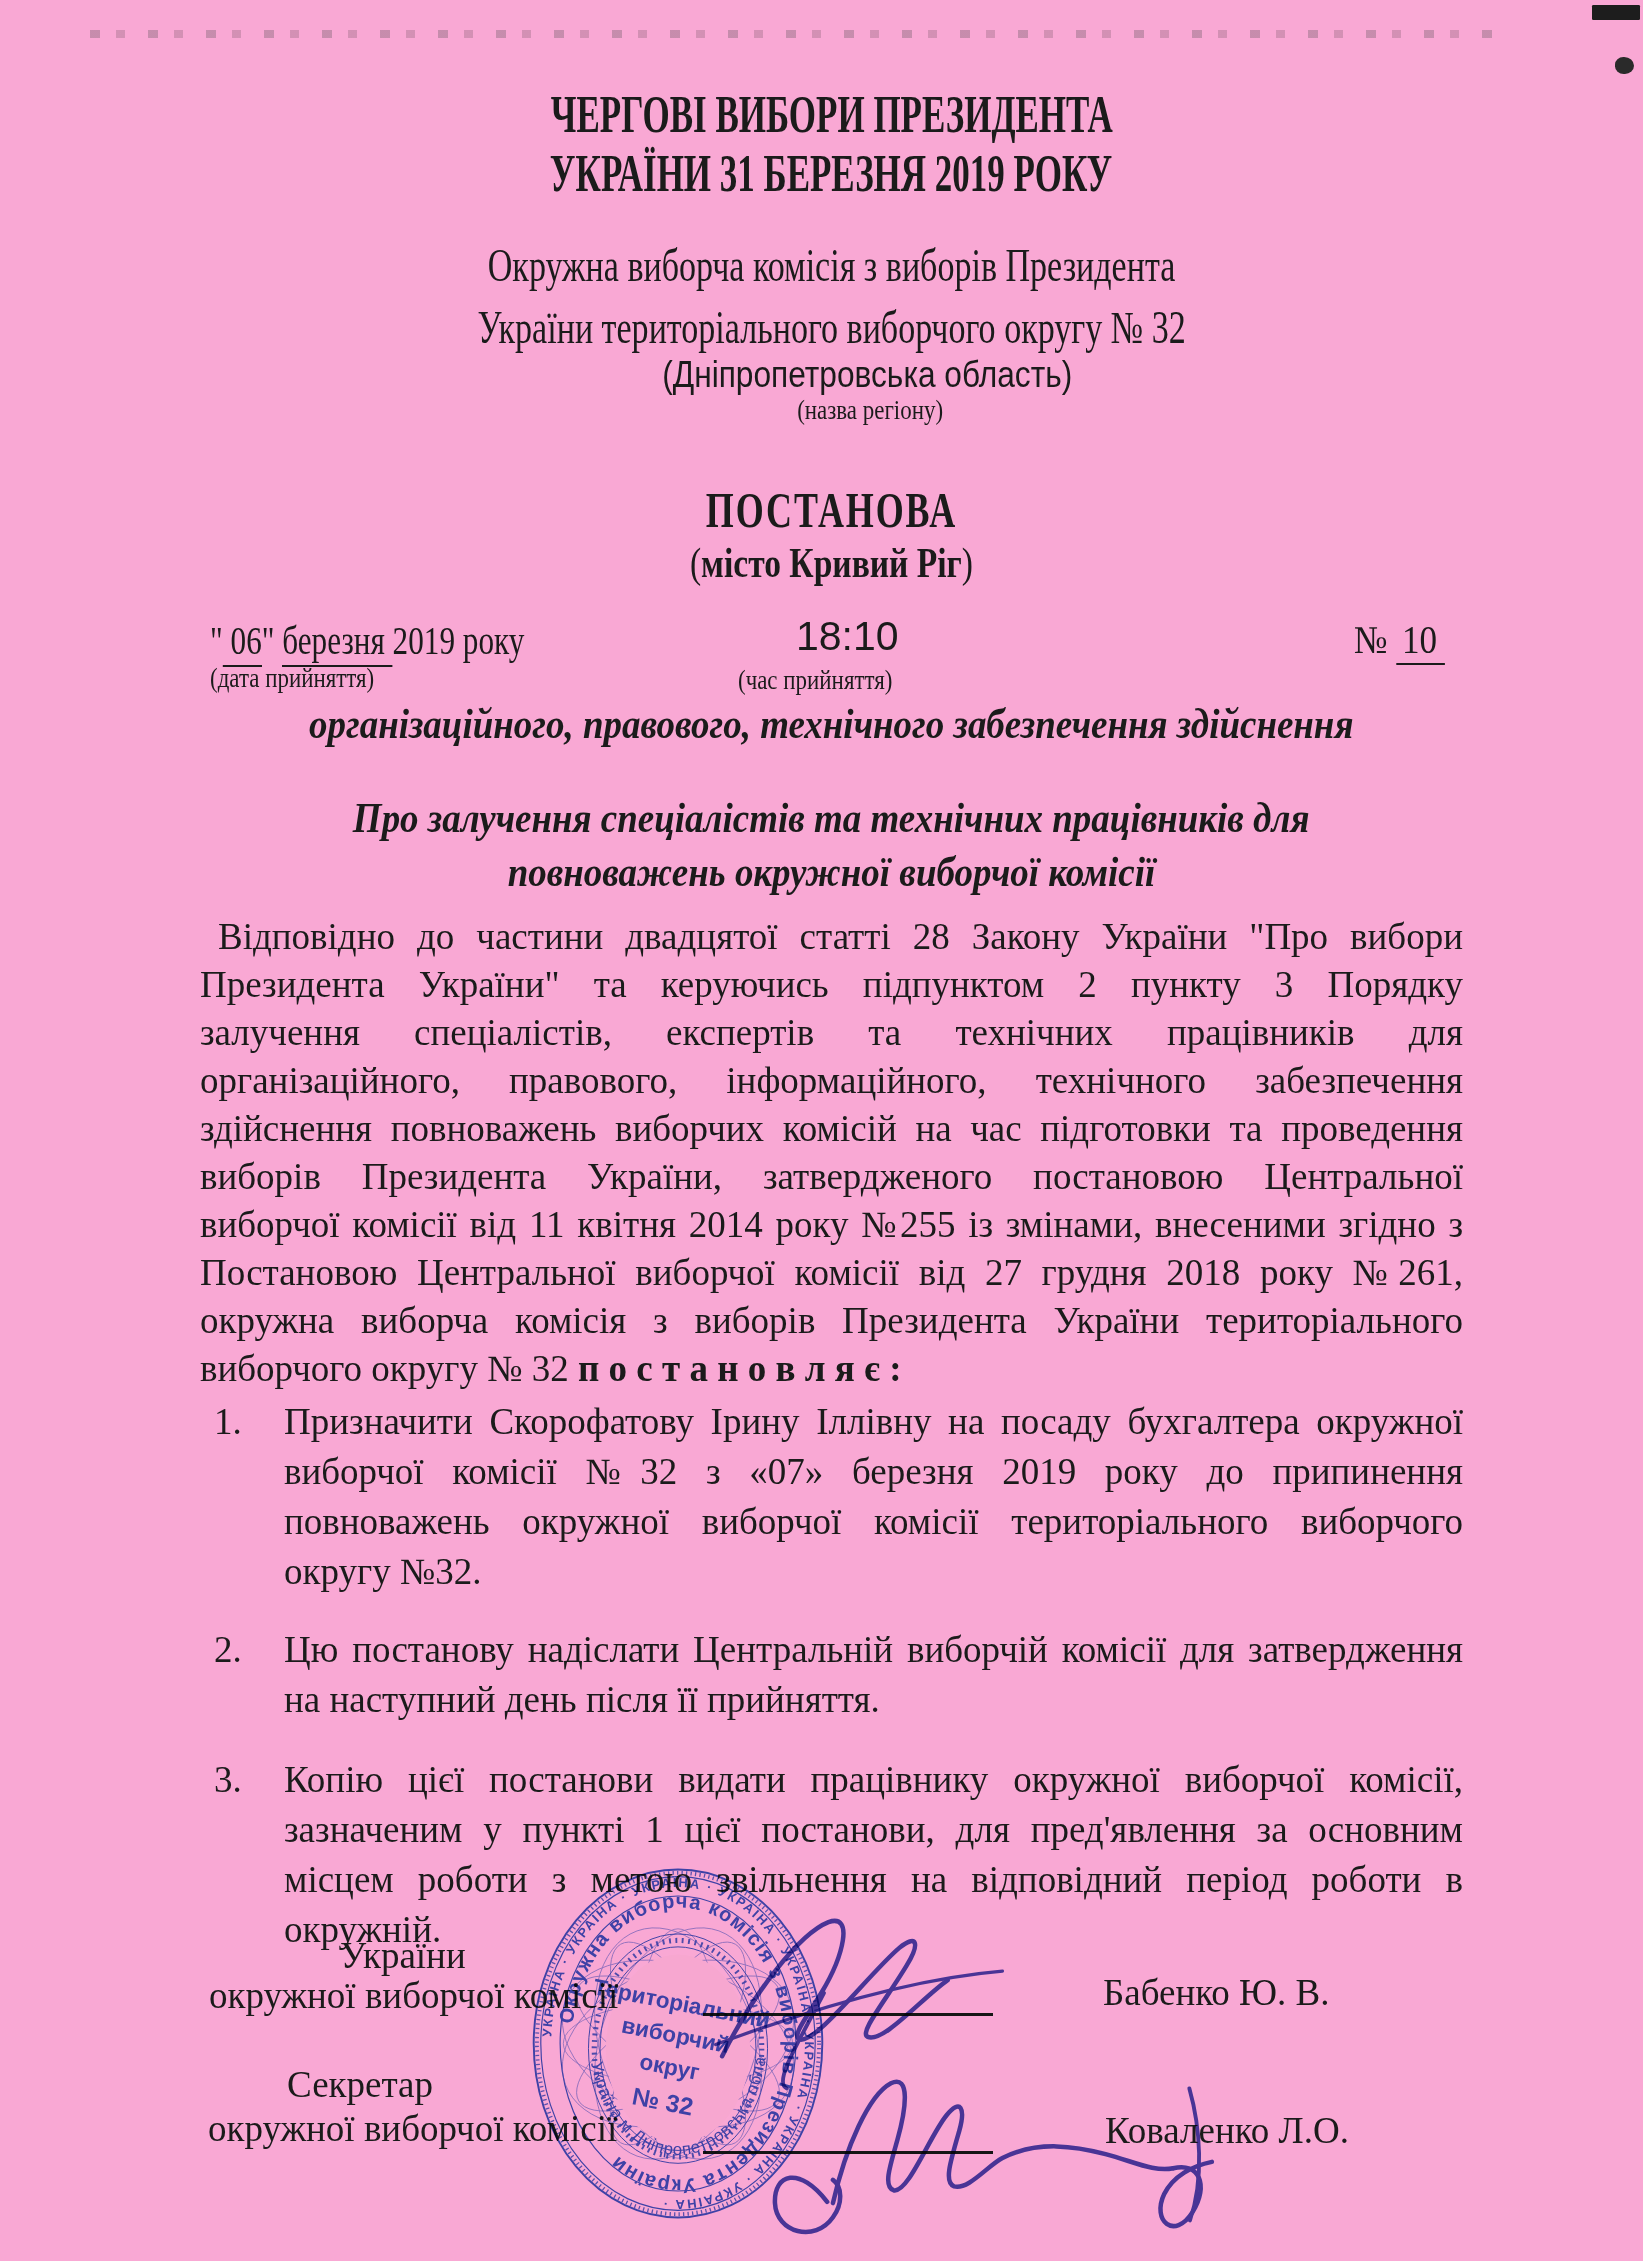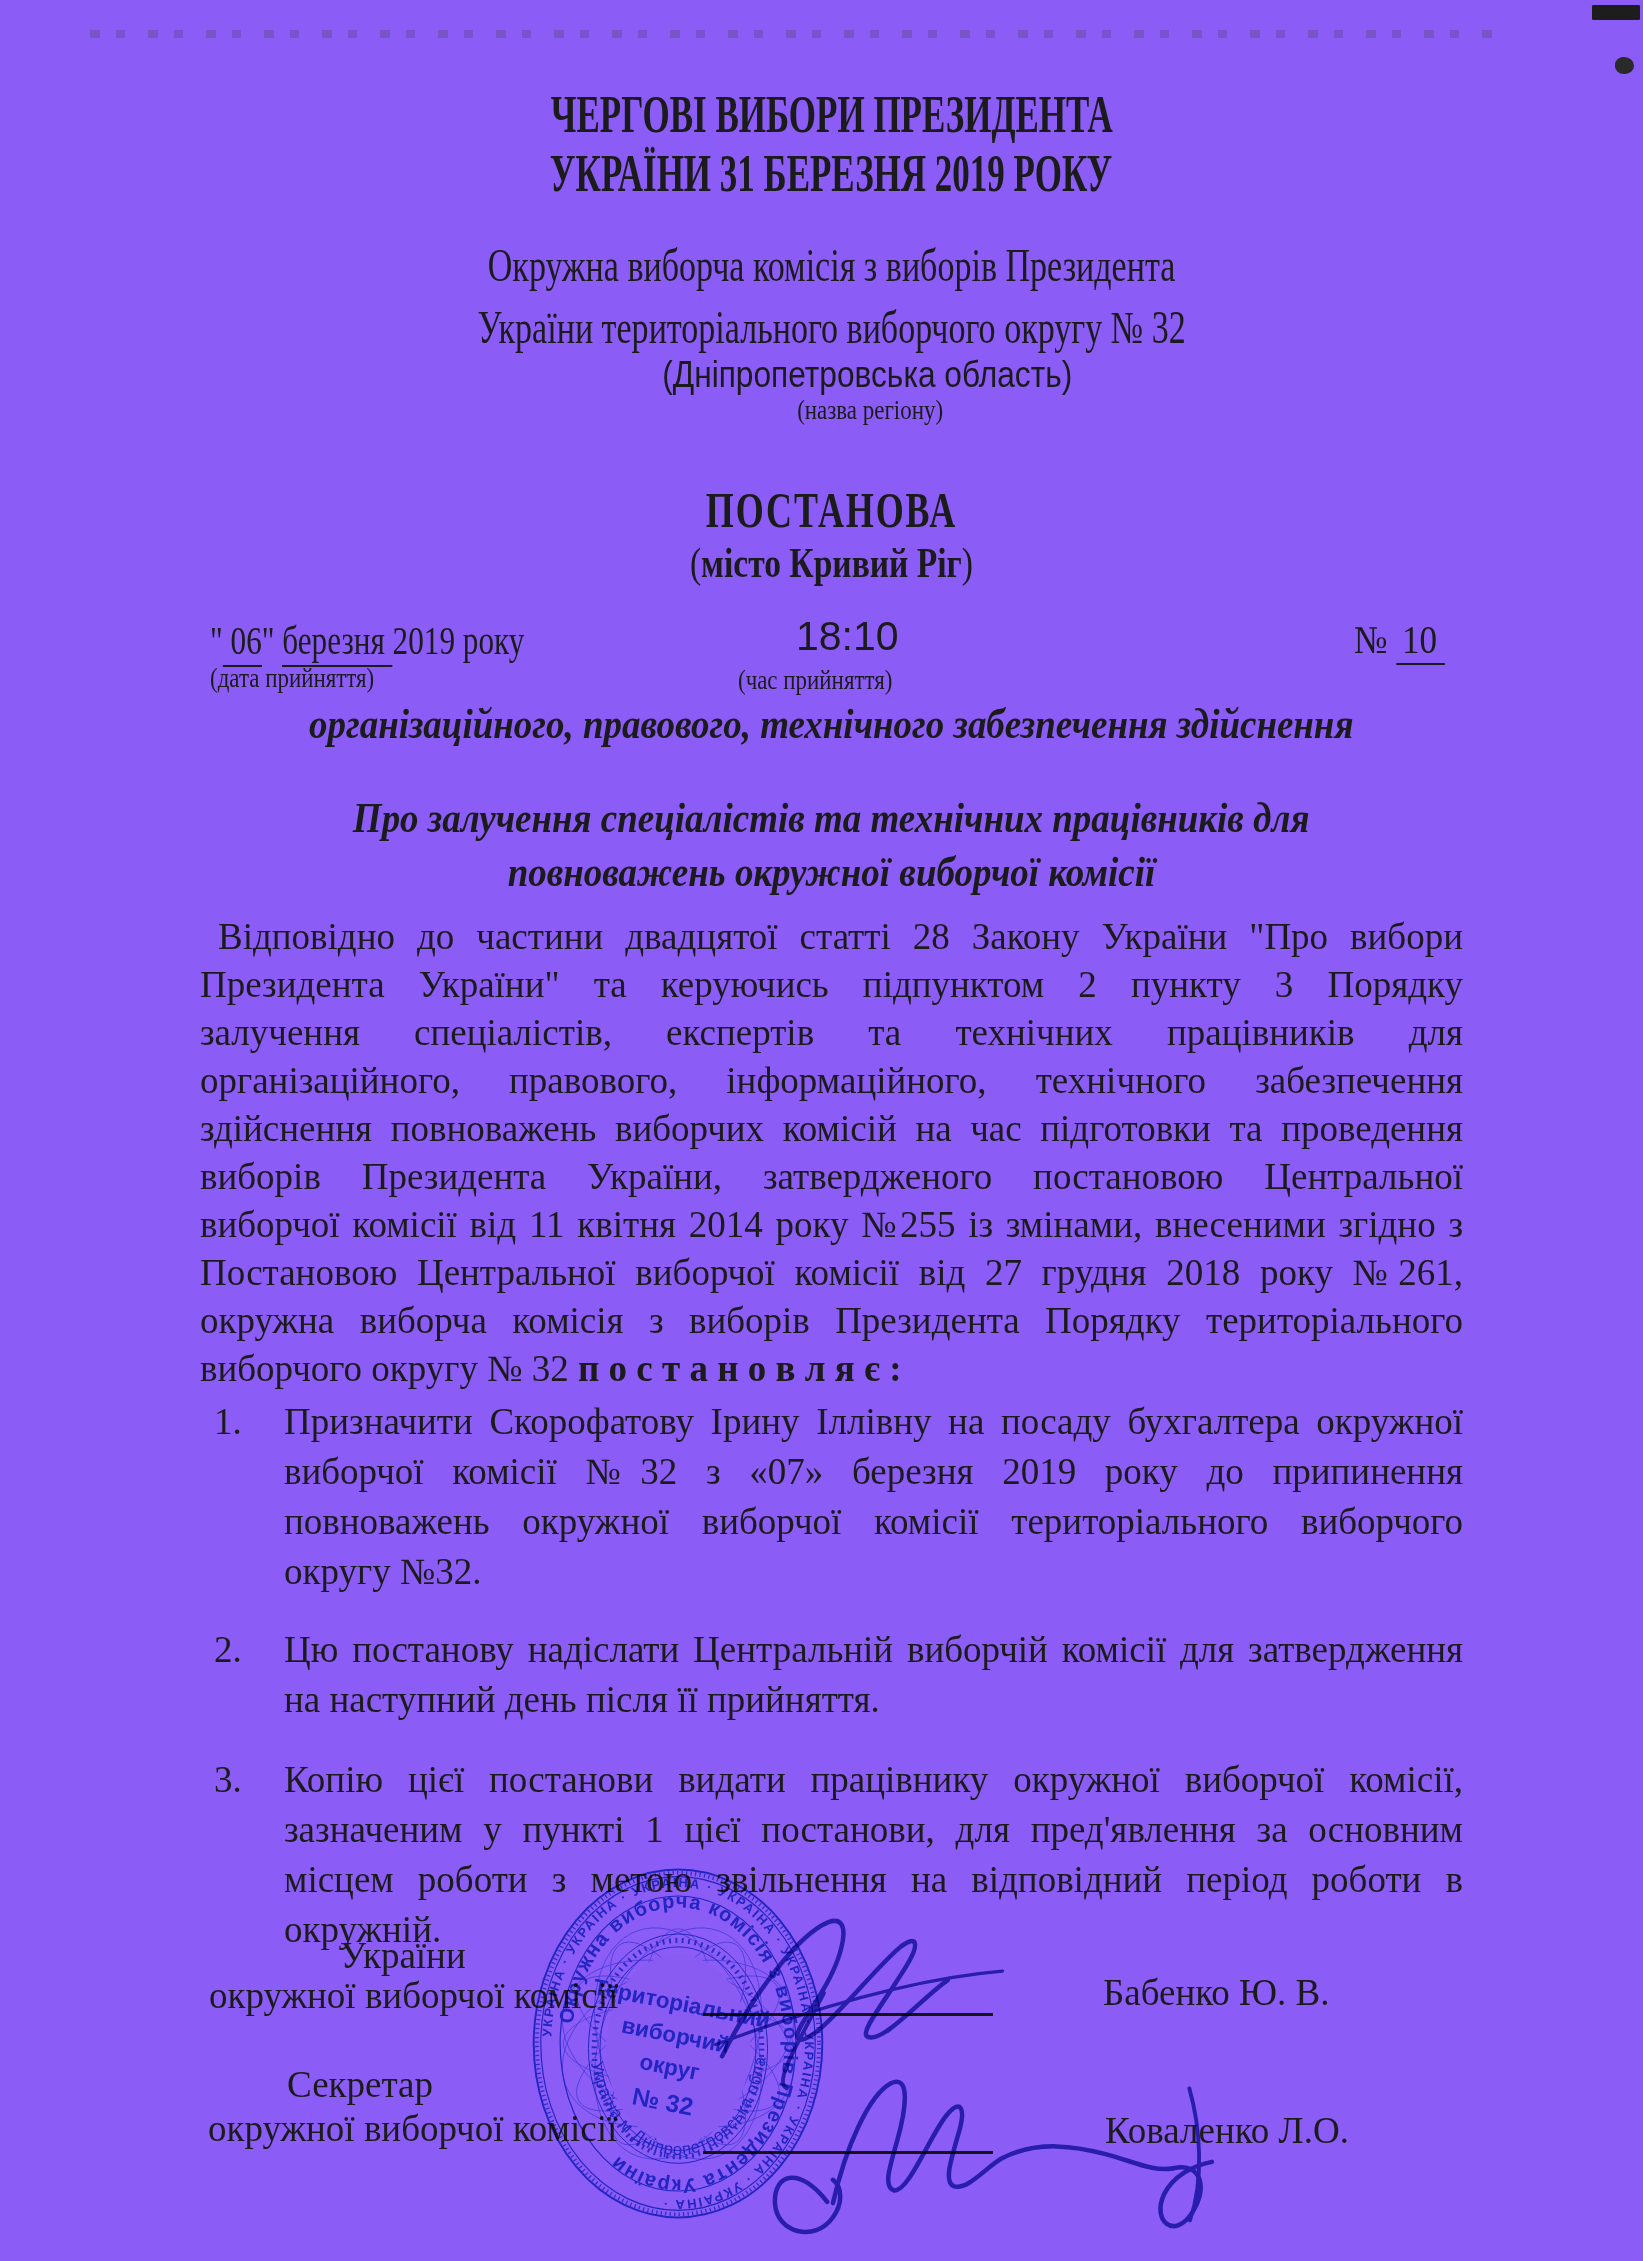--- a/index.html
+++ b/index.html
@@ -1,19 +1,19 @@
 <!DOCTYPE html>
 <html style="font-size:10.3px"><head>
 <meta charset="utf-8">
 <style>
   html,body{margin:0;padding:0;background:#e8e8e8;}
   .page{
     position:relative;
     width:1644px;height:2261px;
-    background:#8b5cf6;
+    background:#f9a8d4;
     font-family:"Liberation Serif", serif;
     color:#1b1b1b;
     overflow:hidden;
   }
   .content{position:relative;margin:0 180px 0 200px;width:1263px;}
   .cline{text-align:center;white-space:nowrap;}
   .cline > span{display:inline-block;}
 
   
   .h1{margin-top:85px;font-size:53px;line-height:59px;font-weight:bold;}
@@ -114,21 +114,21 @@
 
     <div class="bodytext">
       <div class="jline first">Відповідно до частини двадцятої статті 28 Закону України "Про вибори</div>
       <div class="jline">Президента України" та керуючись підпунктом 2 пункту 3 Порядку</div>
       <div class="jline">залучення спеціалістів, експертів та технічних працівників для</div>
       <div class="jline">організаційного, правового, інформаційного, технічного забезпечення</div>
       <div class="jline">здійснення повноважень виборчих комісій на час підготовки та проведення</div>
       <div class="jline">виборів Президента України, затвердженого постановою Центральної</div>
       <div class="jline">виборчої комісії від 11 квітня 2014 року №255 із змінами, внесеними згідно з</div>
       <div class="jline">Постановою Центральної виборчої комісії від 27 грудня 2018 року №261,</div>
-      <div class="jline">окружна виборча комісія з виборів Президента Порядку територіального</div>
+      <div class="jline">окружна виборча комісія з виборів Президента України територіального</div>
       <div class="jline last"><span>виборчого округу № 32 </span><span class="bspaced">п о с т а н о в л я є :</span></div>
     </div>
 
     <div class="item i1">
       <span class="num">1.</span>
       <div class="ilines">
         <div class="jline">Призначити Скорофатову  Ірину  Іллівну на посаду бухгалтера окружної</div>
         <div class="jline">виборчої комісії №32   з «07» березня 2019 року до припинення</div>
         <div class="jline">повноважень окружної виборчої комісії територіального виборчого</div>
         <div class="jline last">округу №32.</div>

